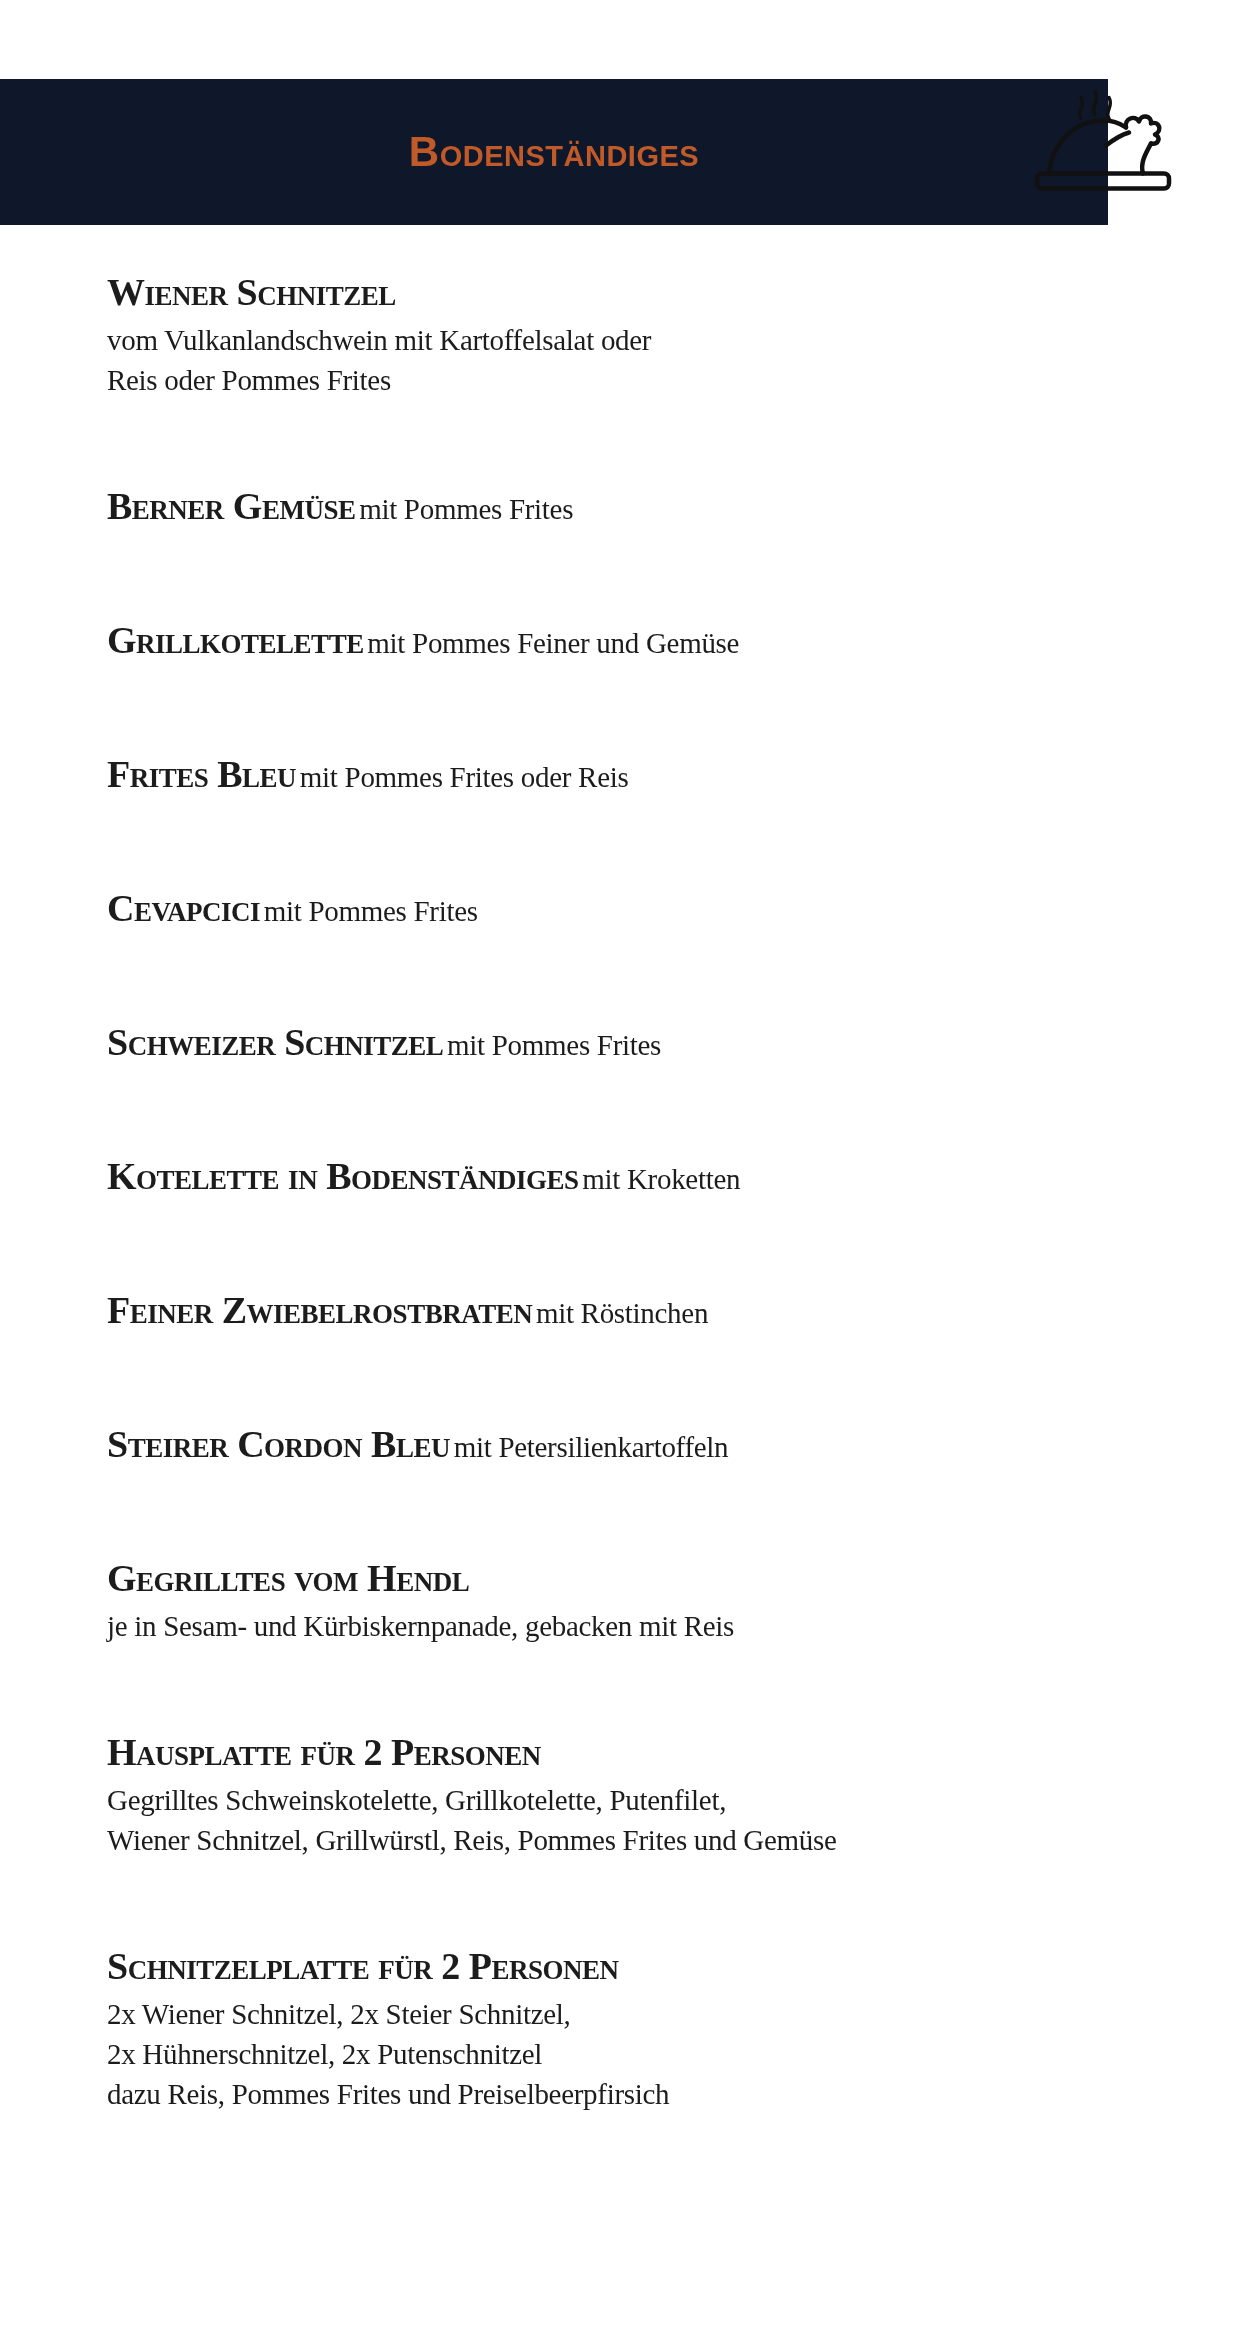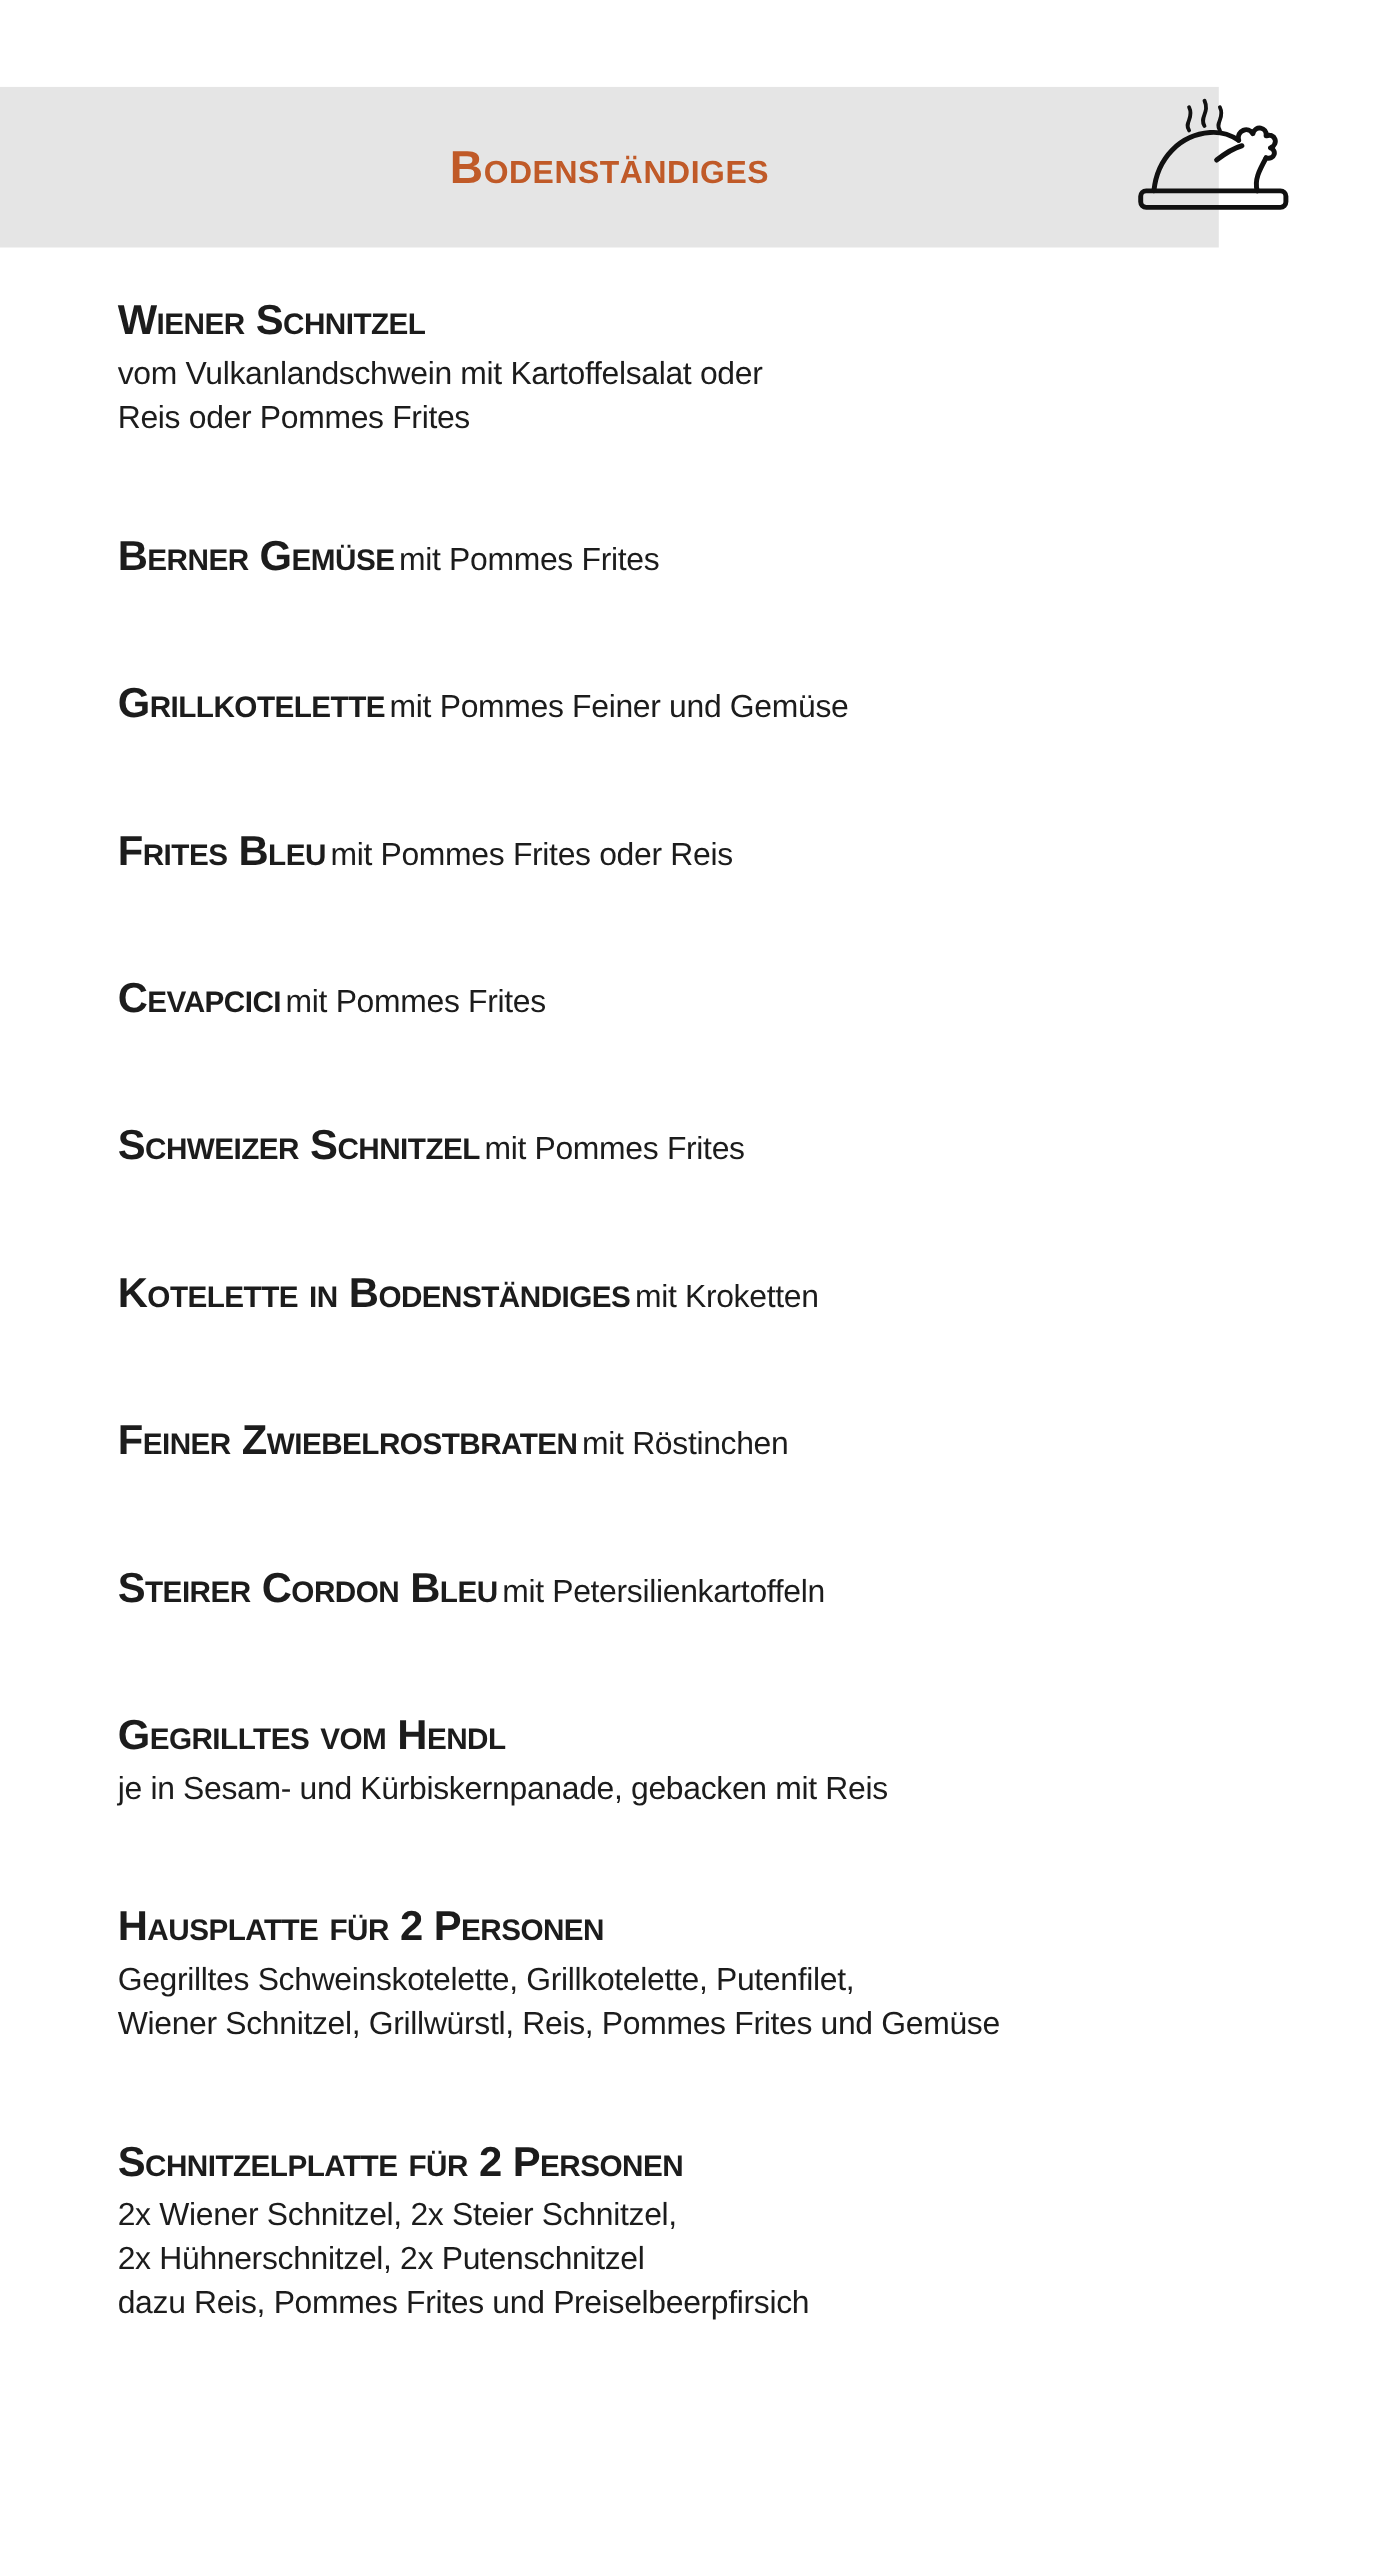--- a/index.html
+++ b/index.html
@@ -8,21 +8,21 @@
     background:#ffffff;
     font-family:"Liberation Sans", sans-serif;
     color:#1c1c1c;
     position:relative;
     overflow:hidden;
   }
   
   .band {
     position:absolute; left:0; top:79px;
     width:1108px; height:146px;
-    background:#e5e5e5;
+    background:#0f172a;
   }
   .band-title {
     position:absolute; left:0; top:0;
     width:100%; height:100%;
     display:flex; align-items:center; justify-content:center;
     font-variant:small-caps;
     font-weight:bold;
     font-size:42px;
     letter-spacing:0.5px;
     color:#c05a28;
@@ -30,21 +30,21 @@
   .band-icon {
     position:absolute; left:1028px; top:-2px;
     width:150px; height:126px;
   }
   .band-icon svg { width:100%; height:100%; }
   
   .menu {
     position:absolute; left:107px; top:272px;
     width:1060px;
   }
-  .item { margin:0 0 86px 0; }
+  .item { margin:0 0 86px 0;font-family:Liberation Serif, serif; }
   .line { line-height:40px; white-space:nowrap; letter-spacing:-0.3px; }
   .nm {
     font-variant:small-caps;
     font-weight:bold;
     font-size:38px;
     letter-spacing:-0.5px;
   }
   .rest { font-size:29px; }
   .desc {
     font-size:29px;

